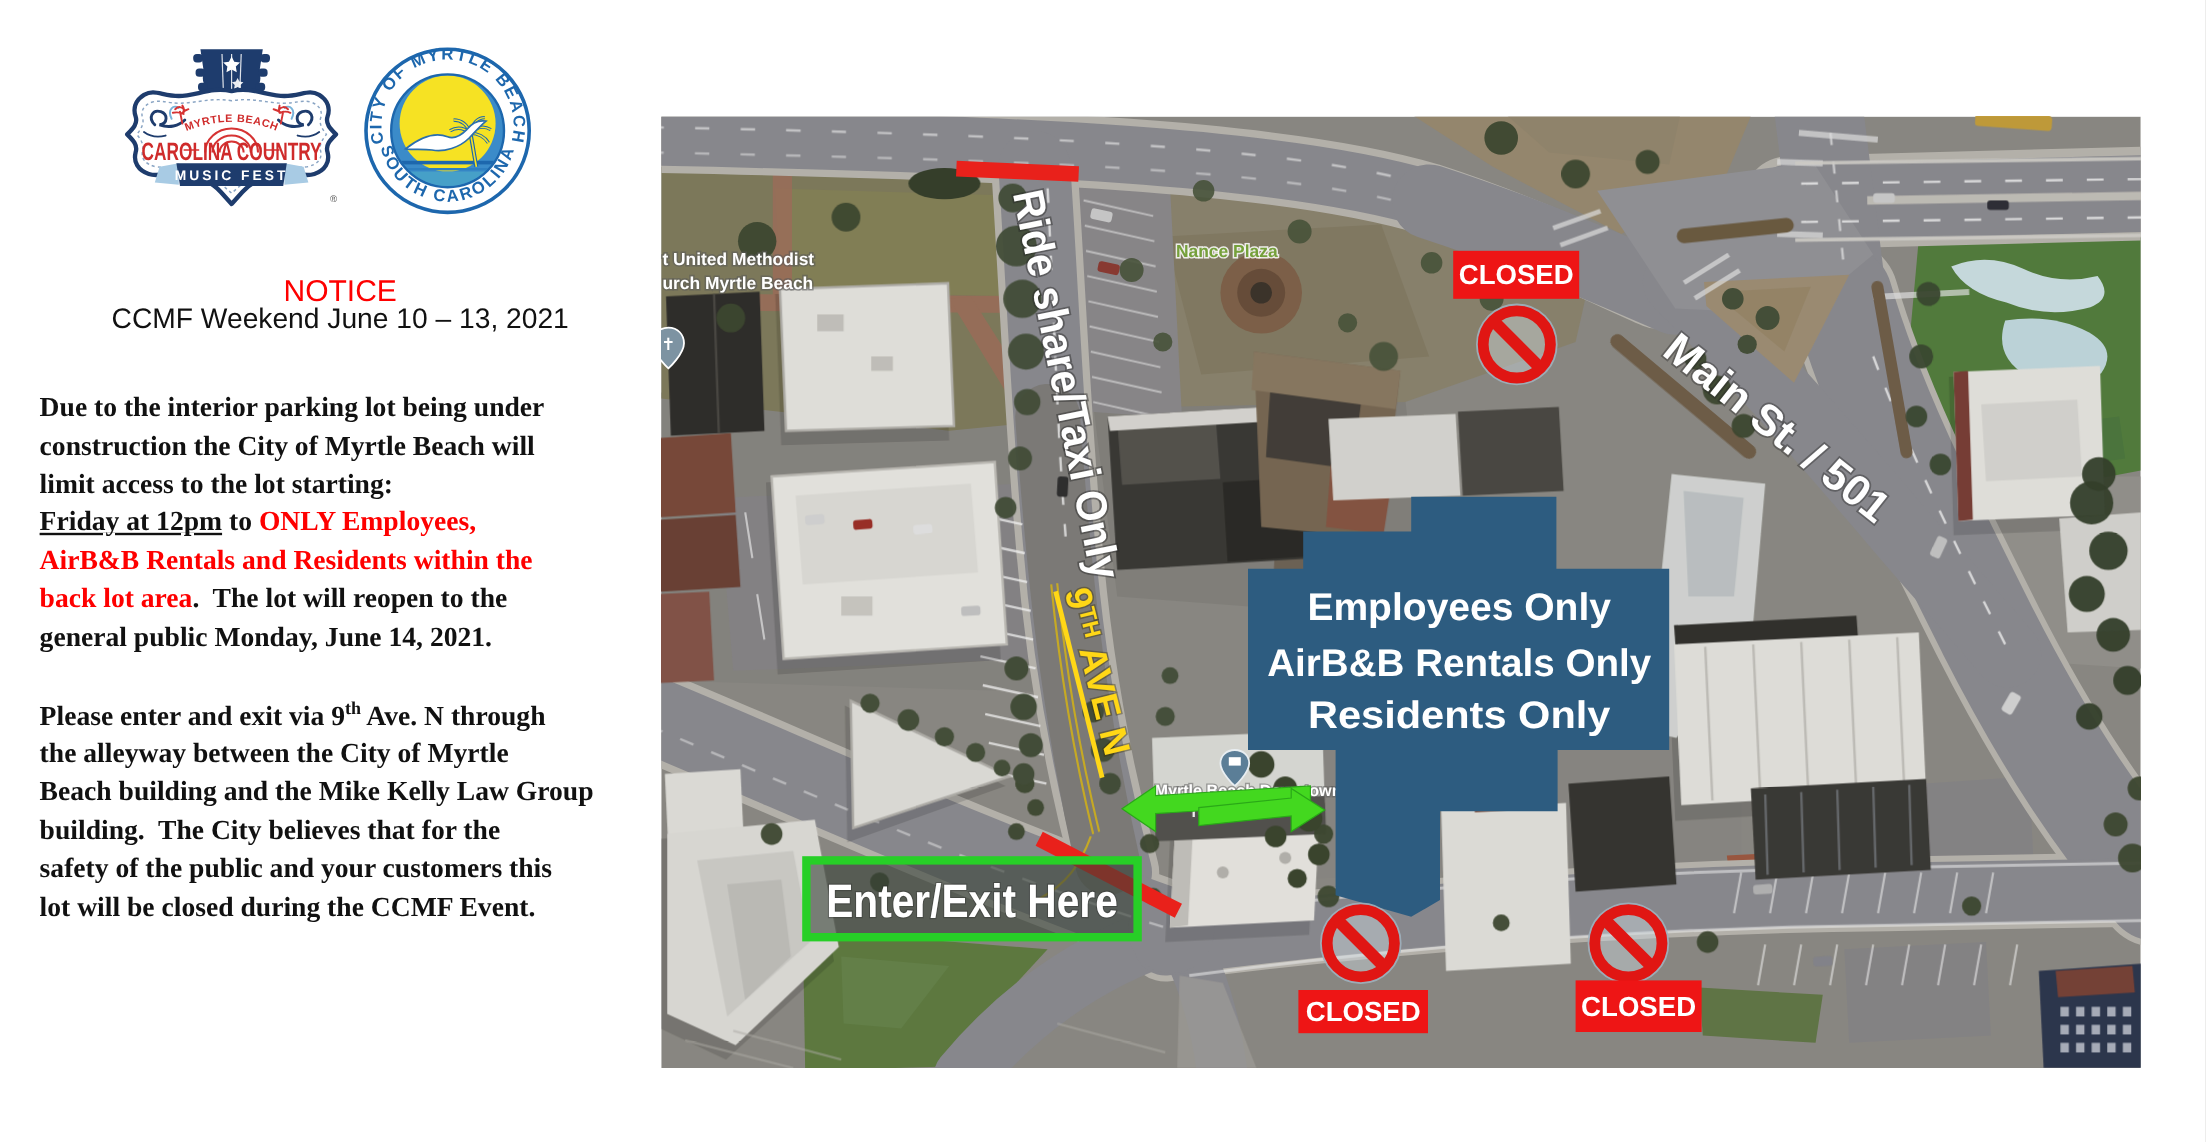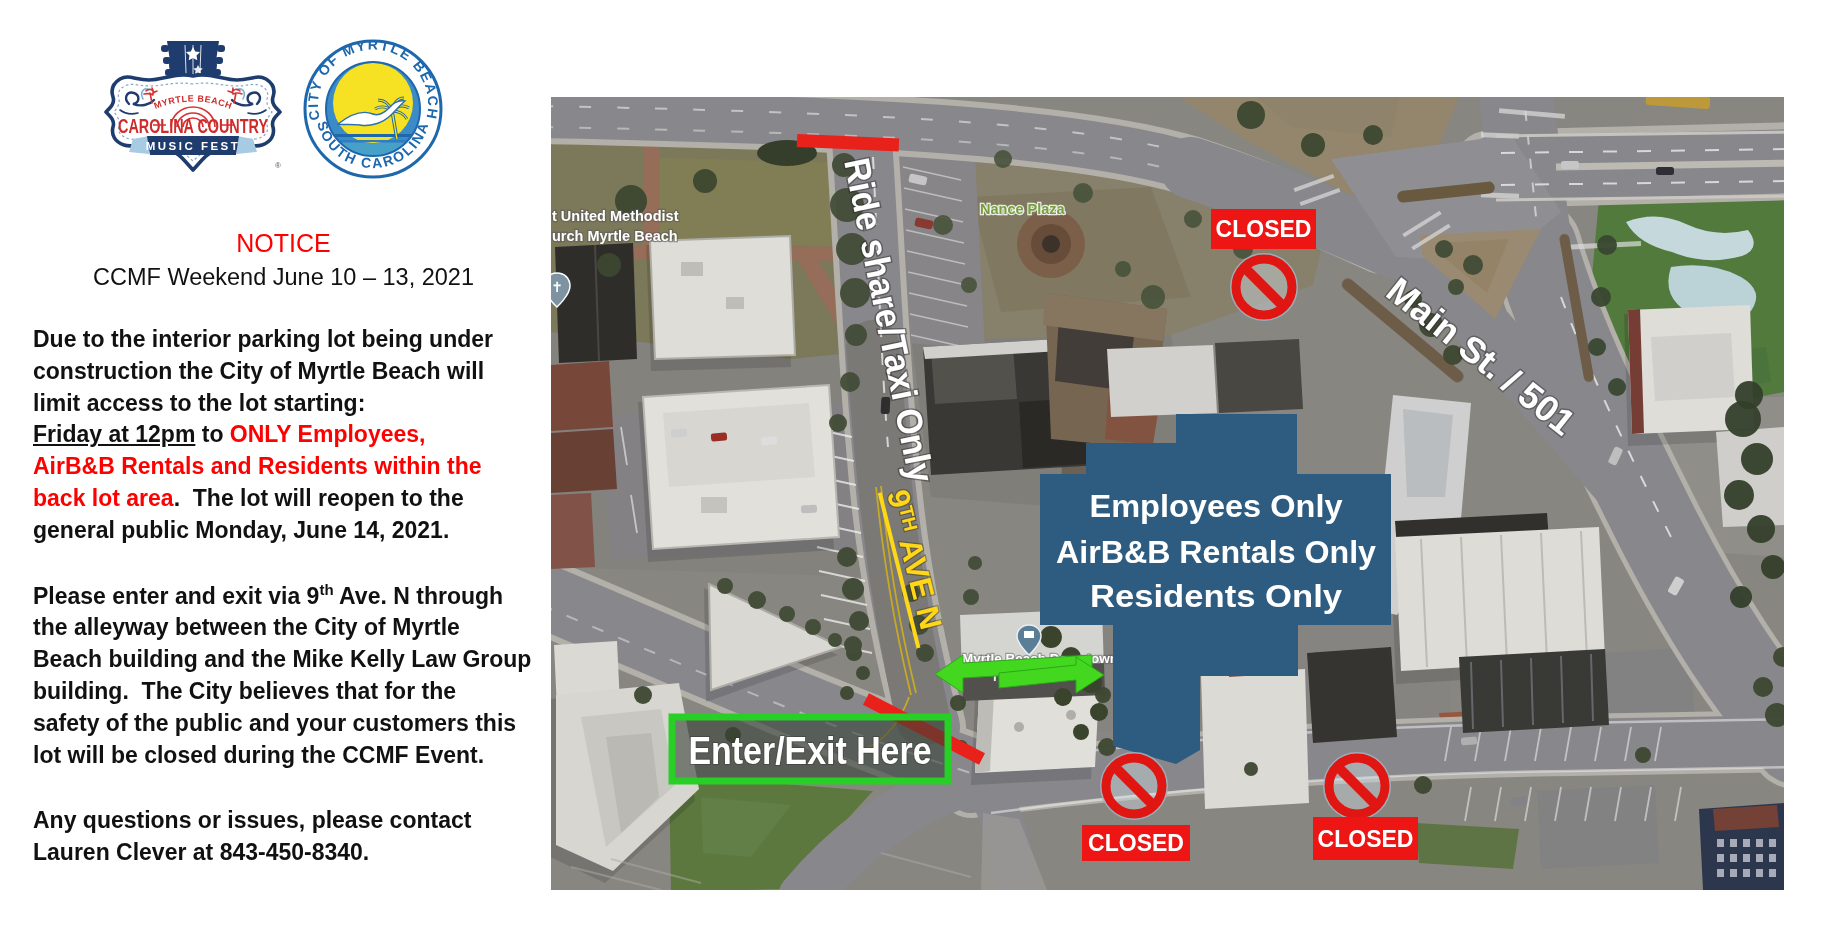--- a/index.html
+++ b/index.html
@@ -1,21 +1,21 @@
 <!DOCTYPE html>
 <html><head>
 <meta charset="utf-8">
 <style>
 html,body{margin:0;padding:0;background:#ffffff;}
 body{width:1838px;height:952px;position:relative;overflow:hidden;font-family:"Liberation Sans",sans-serif;}
 #panel{position:absolute;left:0;top:0;width:551px;height:952px;background:#fff;}
 .ttl{position:absolute;left:8px;width:551px;text-align:center;font-weight:normal;font-size:25px;}
 #body-text{position:absolute;left:33px;top:324px;width:540px;font-weight:bold;font-size:23px;line-height:31.8px;color:#111;white-space:nowrap;}
 .red{color:#fe0000;}
-.para{margin:0 0 34px 0;padding:0;}
+.para{margin:0 0 34px 0;padding:0;font-family:Liberation Serif, serif;}
 sup{font-size:15px;vertical-align:super;line-height:0;}
 #mapwrap{position:absolute;left:551px;top:97px;width:1233px;height:793px;overflow:hidden;}
 </style>
 </head>
 <body>
 
 <div id="panel">
 
   <div style="position:absolute;left:103px;top:37px;width:180px;height:145px;">
     <svg width="180" height="145" viewBox="0 0 180 145">
@@ -125,38 +125,36 @@
       </g>
       <path id="sealtop" d="M17,78 A 55,55 0 1 1 125,78" fill="none"></path>
       <text font-size="14" font-weight="bold" fill="#1d67ad" letter-spacing="1.6"><textPath href="#sealtop" startOffset="50%" text-anchor="middle">CITY OF MYRTLE BEACH</textPath></text>
       <path id="sealbot" d="M14,74 A 57,57 0 0 0 128,74" fill="none"></path>
       <text font-size="14" font-weight="bold" fill="#1d67ad" letter-spacing="2"><textPath href="#sealbot" startOffset="50%" text-anchor="middle">SOUTH CAROLINA</textPath></text>
     </svg>
   </div>
 
   <div class="ttl" style="top:229px;color:#fe0000;">NOTICE</div>
 
-  <div class="ttl" style="top:264px;color:#111;font-size:23.5px;">CCMF Weekend June 10 – 13, 2021</div>
+  <div class="ttl" style="top:252px;color:#111;font-size:23.5px;">CCMF Weekend June 10 – 13, 2021</div>
 
   <div id="body-text">
     <div class="para">Due to the interior parking lot being under<br>
 construction the City of Myrtle Beach will<br>
 limit access to the lot starting:<br>
 <u>Friday at 12pm</u> to <span class="red">ONLY Employees,<br>
 AirB&amp;B Rentals and Residents within the<br>
 back lot area</span>.&nbsp; The lot will reopen to the<br>
 general public Monday, June 14, 2021.</div>
     <div class="para">Please enter and exit via 9<sup>th</sup> Ave. N through<br>
 the alleyway between the City of Myrtle<br>
 Beach building and the Mike Kelly Law Group<br>
 building.&nbsp; The City believes that for the<br>
 safety of the public and your customers this<br>
 lot will be closed during the CCMF Event.</div>
-    <div class="para">Any questions or issues, please contact<br>
-Lauren Clever at 843-450-8340.</div>
   </div>
 </div>
 
 <div id="mapwrap">
 <svg id="map" width="1233" height="793" viewBox="0 0 1233 793">
 
 <rect x="0" y="0" width="1233" height="793" fill="#8f8d87"></rect>
 
 <polygon points="0,230 310,250 330,480 0,470" fill="#8a8883"></polygon>
 <polygon points="360,240 620,235 640,420 380,400" fill="#86847f"></polygon>

